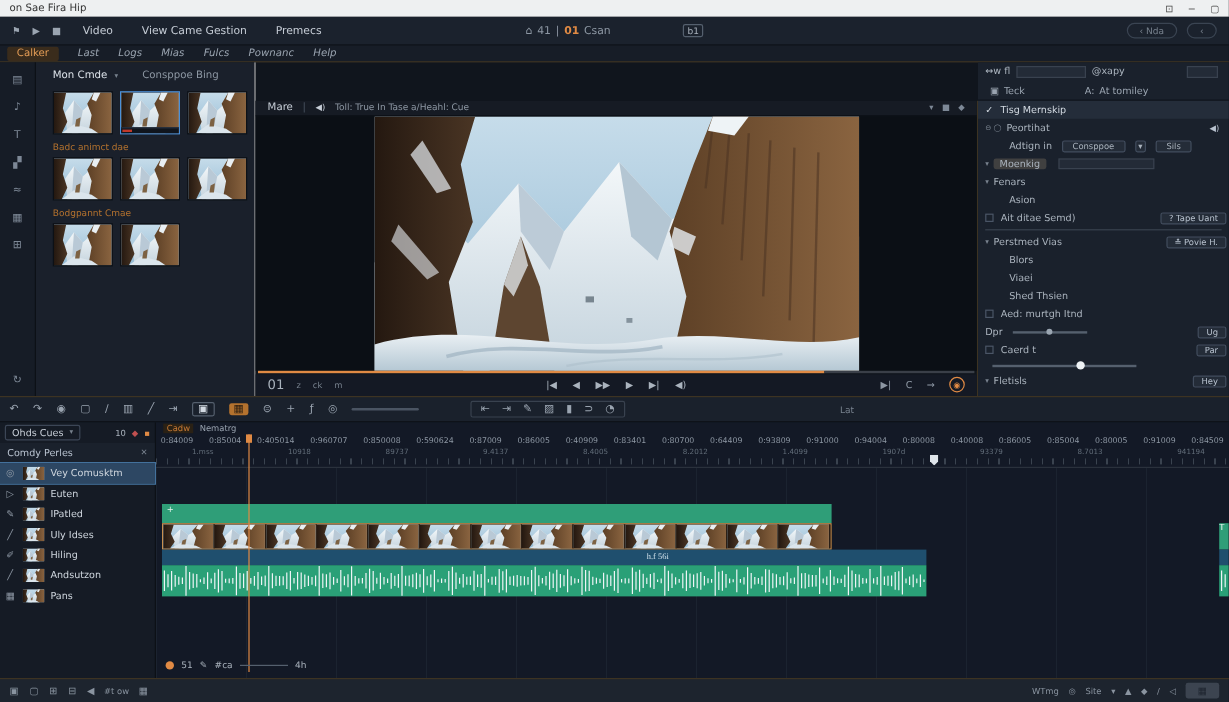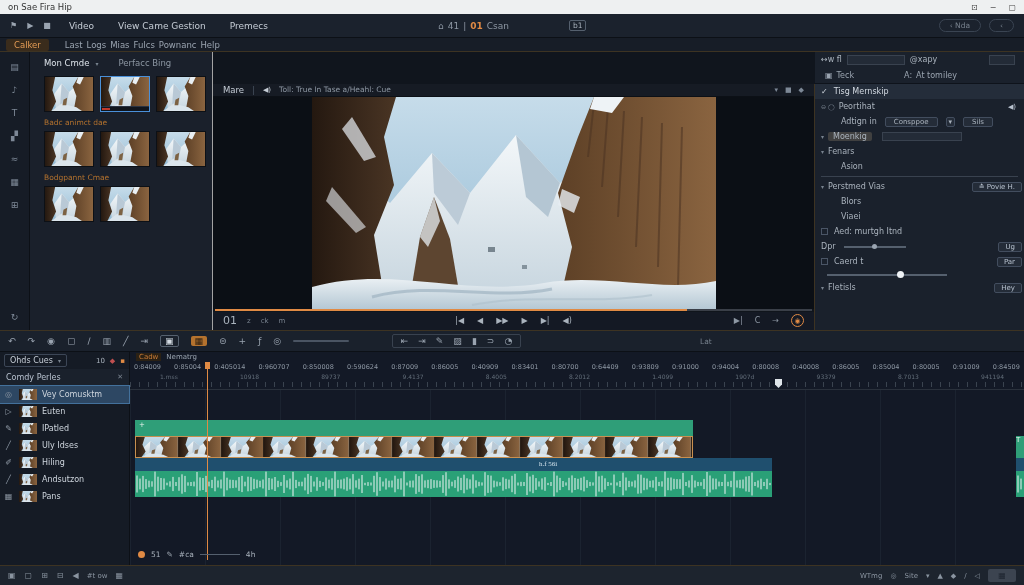--- a/index.html
+++ b/index.html
@@ -210,21 +210,21 @@
   </span>
   <span class="badgebox">b1</span>
   <span class="searchbox">
     <span class="sbox">‹  Nda</span>
     <span class="sbox">‹</span>
   </span>
 </div>
 
 <div class="menubar2">
   <span class="active">Calker</span>
-  <span class="items" style="display:flex;gap:4px;">
+  <span class="items" style="display:flex;gap:16px;font-style:italic;">
 
   <span>Last</span>
       <span>Logs</span>
       <span>Mias</span>
       <span>Fulcs</span>
       <span>Pownanc</span>
       <span>Help</span>
     </span>
 </div>
 
@@ -241,21 +241,21 @@
         <span>▦</span>
         <span>⊞</span>
       </span>
     <span class="bottom">↻</span>
   </div>
 
   <div class="media">
     <div class="mhead">
       <span class="t1">Mon Cmde</span>
       <span class="car">▾</span>
-      <span class="t2">Perfacc Bing</span>
+      <span class="t2">Consppoe Bing</span>
     </div>
     <div class="thumb-row">
         <span style="display: flex; flex: 0 0 auto;">
   <span class="mini-thumb">
             <svg viewBox="0 0 52 36" preserveAspectRatio="none">
     <rect width="52" height="36" fill="url(#skyG)"></rect>
     <polygon points="10,18 18,7 26,16 34,9 44,18 40,36 12,36" fill="url(#peakG)"></polygon>
     <polygon points="18,7 26,16 22,36 16,36" fill="#b9c9d6"></polygon>
     <polygon points="0,0 11,0 8,14 12,26 7,36 0,36" fill="url(#rockD)"></polygon>
     <polygon points="52,0 52,36 31,36 34,20 30,10 36,0" fill="url(#rockM)"></polygon>
@@ -480,31 +480,39 @@
         <span class="tree-sel">Moenkig</span>
       <input style="background: rgb(35, 43, 55); border: 1px solid rgb(57, 66, 79); height: 9px; width: 80px; margin-left: 10px;">
     </div>
     <div class="prow pind1">
       <span class="arrow">▾</span>
         <span>Fenars</span>
     </div>
     <div class="prow pind2">
       <span>Asion</span>
     </div>
+    <div class="prow">
+      <span class="chk"></span>
+      <span>Ait ditae Semd)</span>
+      <span class="rbtn">? Tape Uant</span>
+    </div>
     <div class="pline"></div>
     <div class="prow">
       <span class="arrow">▾</span>
       <span>Perstmed Vias</span>
       <span class="rbtn">≛ Povie H.</span>
     </div>
     <div class="prow pind2">
         <span>Blors</span>
       </div>
     <div class="prow pind2">
         <span>Viaei</span>
+      </div>
+    <div class="prow pind2">
+        <span>Shed Thsien</span>
       </div>
     <div class="prow pind1">
       <span class="chk"></span>
       <span>Aed: murtgh Itnd</span>
     </div>
     <div class="prow pind1">
       <span>Dpr</span>
       <span class="slider">
           <span class="hnd" style="left:46%;"></span>
         </span>

